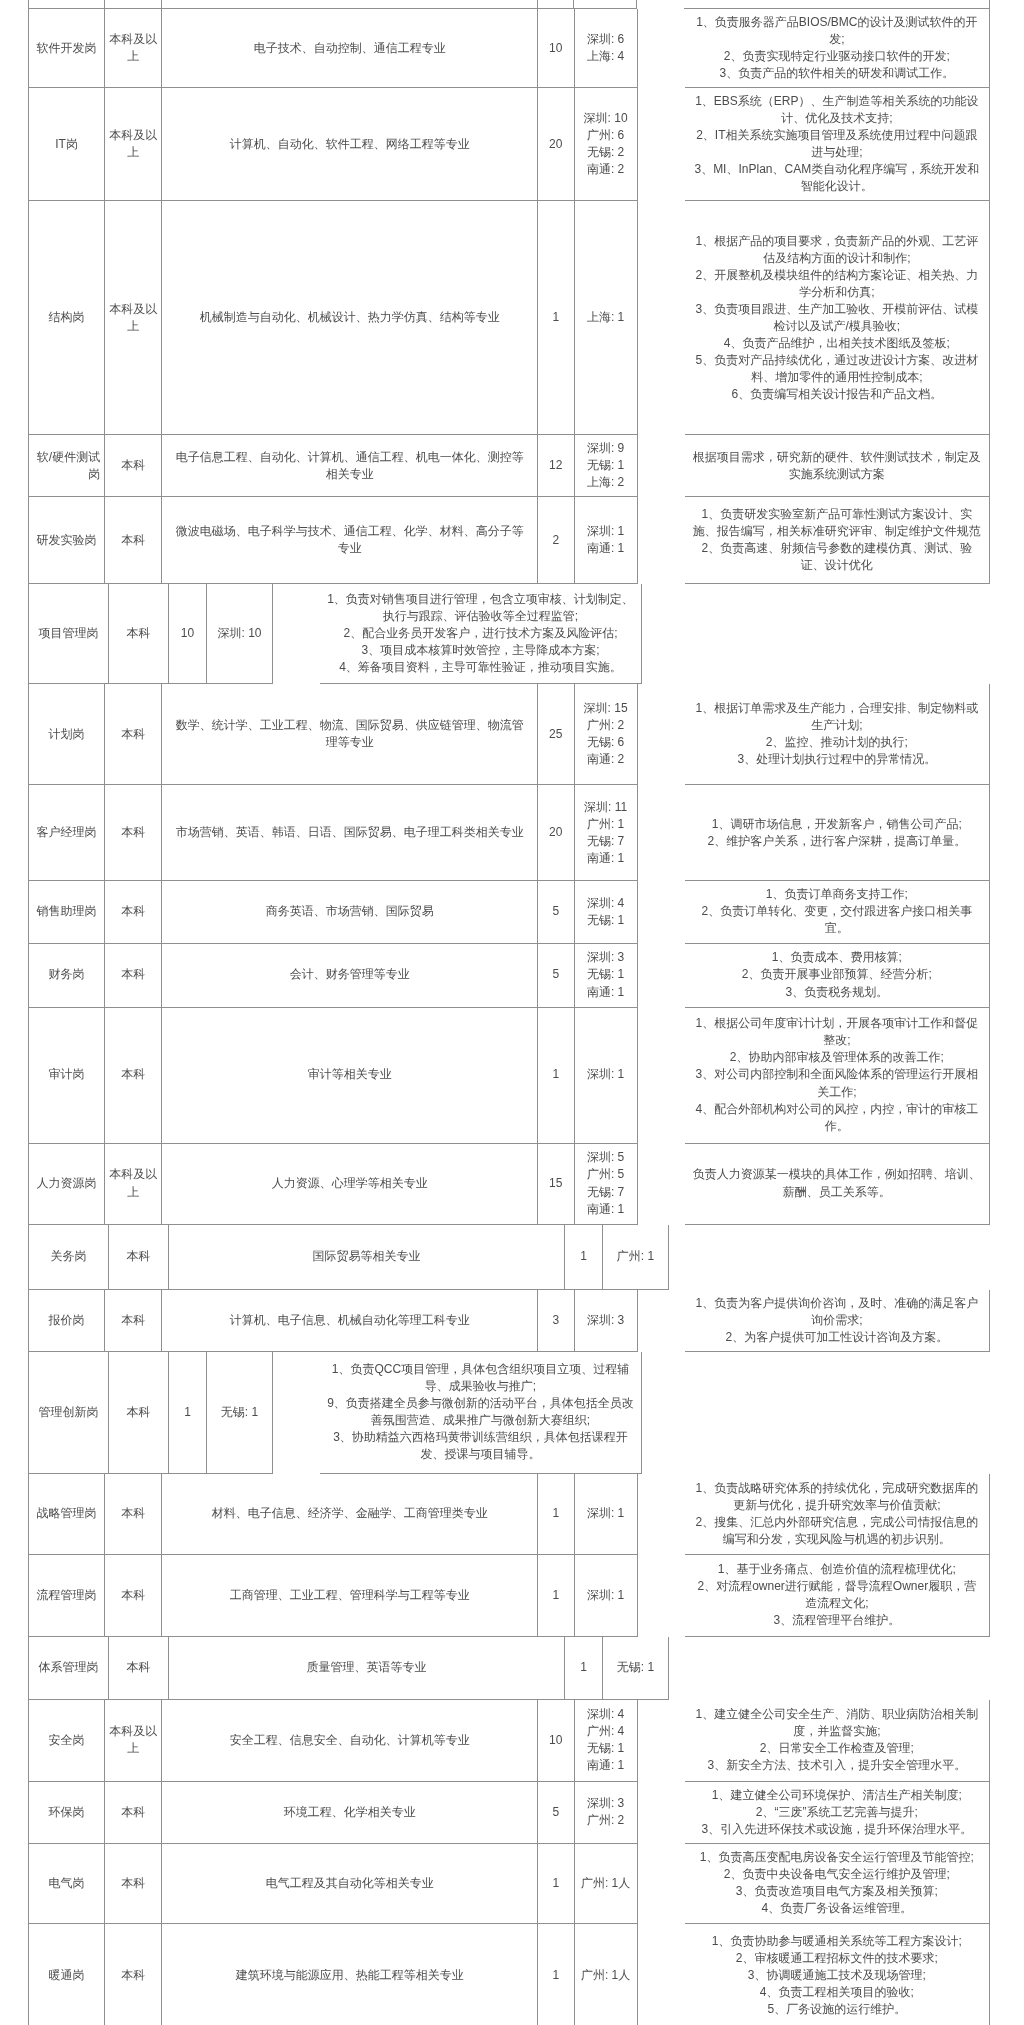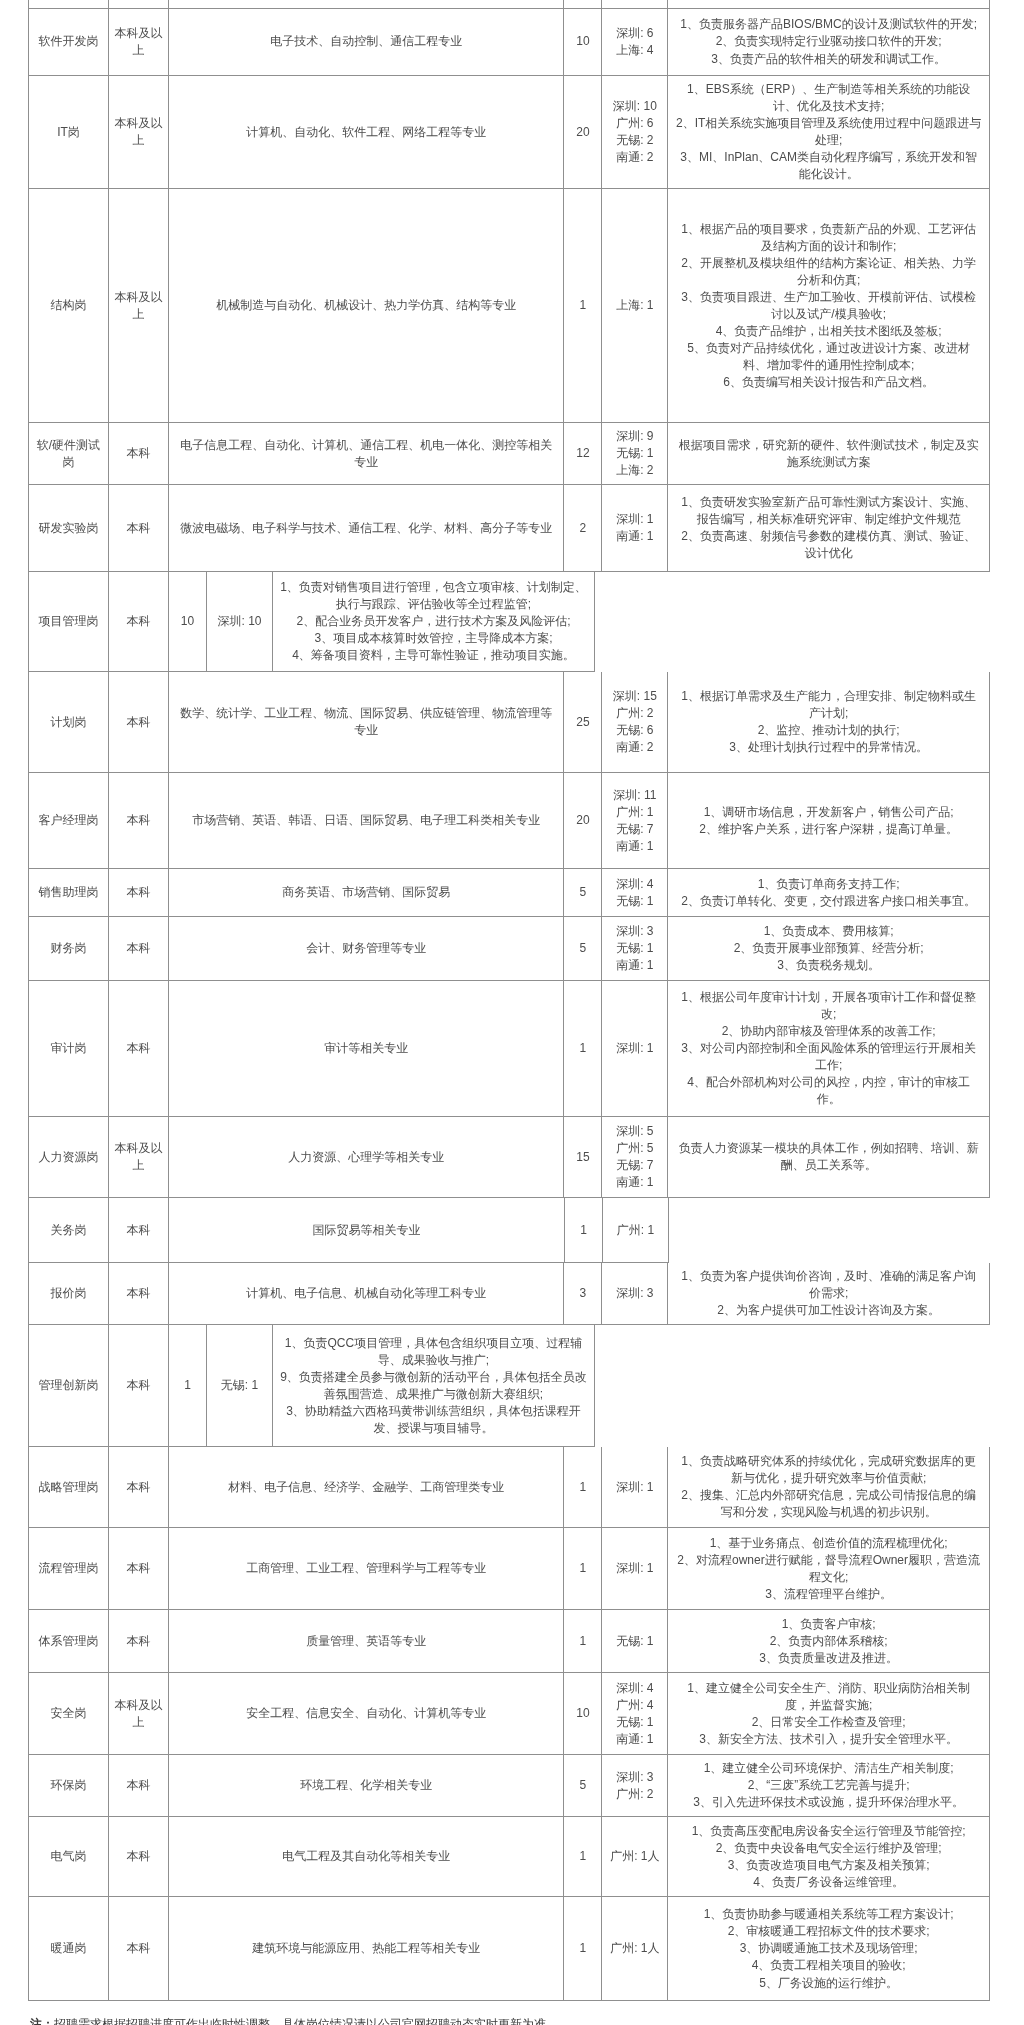--- a/index.html
+++ b/index.html
@@ -3,26 +3,26 @@
 <meta charset="utf-8">
 <style>
   html,body{margin:0;padding:0;background:#ffffff;}
   body{width:1024px;font-family:"Liberation Sans","DejaVu Sans",sans-serif;color:#4c4c4c;}
   .page{position:relative;width:1024px;}
   .job-table{margin-left:28px;width:962px;border-left:1px solid #8f8f8f;box-sizing:border-box;}
   .t-row{display:flex;align-items:stretch;}
   .cell{box-sizing:border-box;border-right:1px solid #8f8f8f;border-bottom:1px solid #8f8f8f;
         display:flex;flex-direction:column;justify-content:center;align-items:center;
         text-align:center;padding:5px 4px;font-size:12px;line-height:1.42;}
-  .c-pos{width:80px;}
+  .c-pos{width:80px;text-align:right;}
   .c-edu{width:60px;}
   .c-major{width:396px;padding:5px 10px;}
   .c-count{width:38px;text-align:center;}
   .c-loc{width:66px;padding:5px 6px;}
-  .c-duty{width:322px;padding:5px 7px;}
+  .c-duty{width:322px;padding:5px 7px;margin-left:47px;}
   .line{width:100%;}
   .loc-line{width:100%;text-align:center;}
   .sliver .cell{padding:0;height:9px;}
   .note{margin:15px 0 0 30px;font-size:12px;color:#3a3a3a;line-height:1.4;}
   .note-prefix{font-weight:bold;}
 </style>
 </head>
 <body>
 
 <div class="page">
@@ -282,25 +282,20 @@
         </div>
       </div>
       <div class="t-row" style="min-height: 63px;">
         <div class="cell c-pos">体系管理岗</div>
         <div class="cell c-edu">本科</div>
         <div class="cell c-major">质量管理、英语等专业</div>
         <div class="cell c-count">1</div>
         <div class="cell c-loc">
           <div class="loc-line">无锡: 1</div>
         </div>
-        <div class="cell c-duty">
-          <div class="line">1、负责客户审核;</div>
-          <div class="line">2、负责内部体系稽核;</div>
-          <div class="line">3、负责质量改进及推进。</div>
-        </div>
       </div>
       <div class="t-row" style="min-height: 82px;">
         <div class="cell c-pos">安全岗</div>
         <div class="cell c-edu">本科及以上</div>
         <div class="cell c-major">安全工程、信息安全、自动化、计算机等专业</div>
         <div class="cell c-count">10</div>
         <div class="cell c-loc">
           <div class="loc-line">深圳: 4</div>
           <div class="loc-line">广州: 4</div>
           <div class="loc-line">无锡: 1</div>

